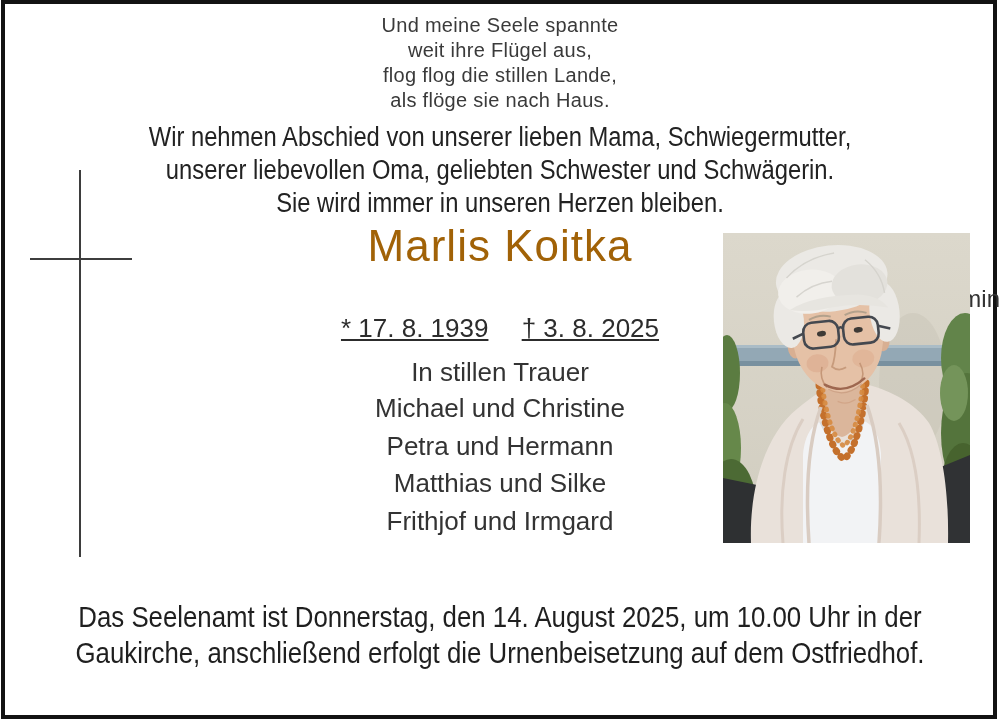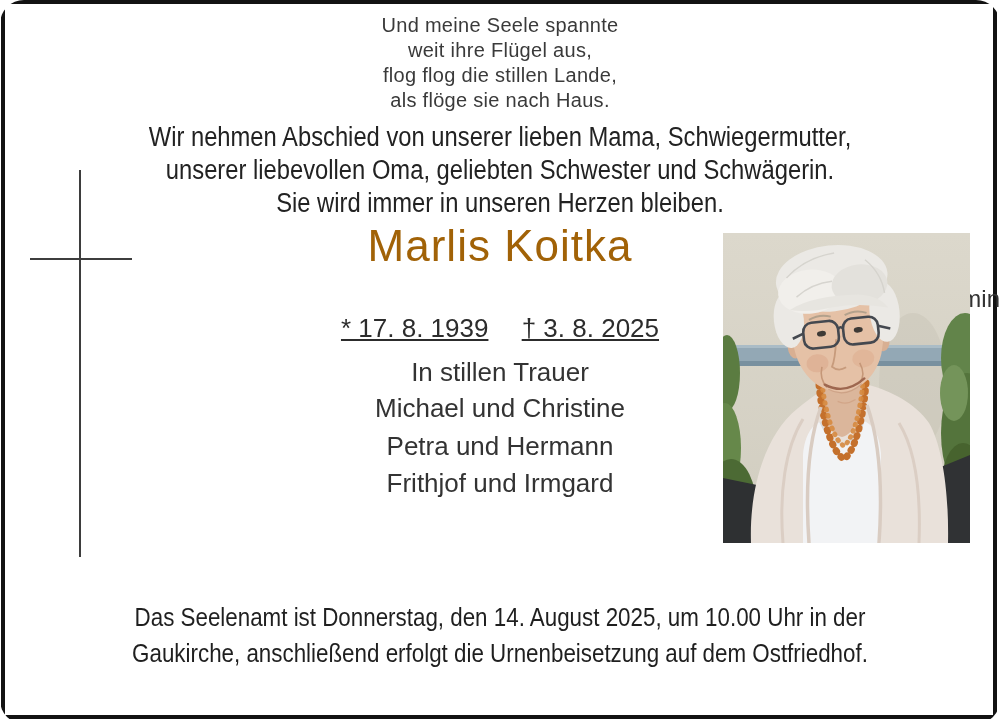--- a/index.html
+++ b/index.html
@@ -1,18 +1,18 @@
 <!DOCTYPE html>
 <html><head>
 <meta charset="utf-8">
 <style>
   html,body{margin:0;padding:0;background:#ffffff;}
   .sheet{
     position:relative;width:1000px;height:724px;background:#ffffff;overflow:hidden;
-    font-family:"Liberation Sans", sans-serif;color:#2e2e2e;border-radius:24px;
+    font-family:"Liberation Sans", sans-serif;color:#2e2e2e;
   }
   .frame{position:absolute;left:1px;top:0;right:3px;bottom:5px;border:4px solid #121212;pointer-events:none;}
 
   
   .cross{position:absolute;left:0;top:0;}
   .cross .v{position:absolute;left:79px;top:170px;width:2px;height:387px;background:#3d3d3d;}
   .cross .h{position:absolute;left:30px;top:258px;width:102px;height:2px;background:#3d3d3d;}
 
   .center{position:absolute;left:0;right:0;text-align:center;}
 
@@ -23,21 +23,21 @@
 
   .name{top:221px;font-size:44px;letter-spacing:1px;color:#a16207;}
   .geb{top:285px;font-size:24px;color:#333;text-align:right;}
   .dates{top:313px;font-size:26px;color:#2c2c2c;}
   .dates span{display:inline-block;margin:0 13px;text-decoration:underline;}
 
   .trauer{top:357px;font-size:26px;color:#333;}
   .mourners{top:390px;font-size:26px;color:#333;}
   .mourners div{line-height:37.5px;}
 
-  .service{top:599px;font-size:26px;line-height:36px;color:#1f1f1f;}
+  .service{top:599px;font-size:30px;line-height:36px;color:#1f1f1f;}
   .service div{transform:scaleX(.86);}
   .address{top:672px;font-size:26px;line-height:34px;color:#1f1f1f;}
   .address div{transform:scaleX(.86);}
 
   .photo{position:absolute;left:723px;top:233px;width:247px;height:310px;margin:0;}
   .photo svg{display:block;width:100%;height:100%;}
 </style>
 </head>
 <body>
 
@@ -68,20 +68,21 @@
   <div class="center dates">
     <span>* 17. 8. 1939</span>
     <span>† 3. 8. 2025</span>
   </div>
 
   <div class="center trauer">In stillen Trauer</div>
 
   <div class="center mourners">
     <div>Michael und Christine</div>
     <div>Petra und Hermann</div>
+    <div>Matthias und Silke</div>
     <div>Frithjof und Irmgard</div>
   </div>
 
   <div class="center service cond">
     <div>Das Seelenamt ist Donnerstag, den 14. August 2025, um 10.00 Uhr in der</div>
     <div>Gaukirche, anschließend erfolgt die Urnenbeisetzung auf dem Ostfriedhof.</div>
   </div>
 
 
   <figure class="photo">

